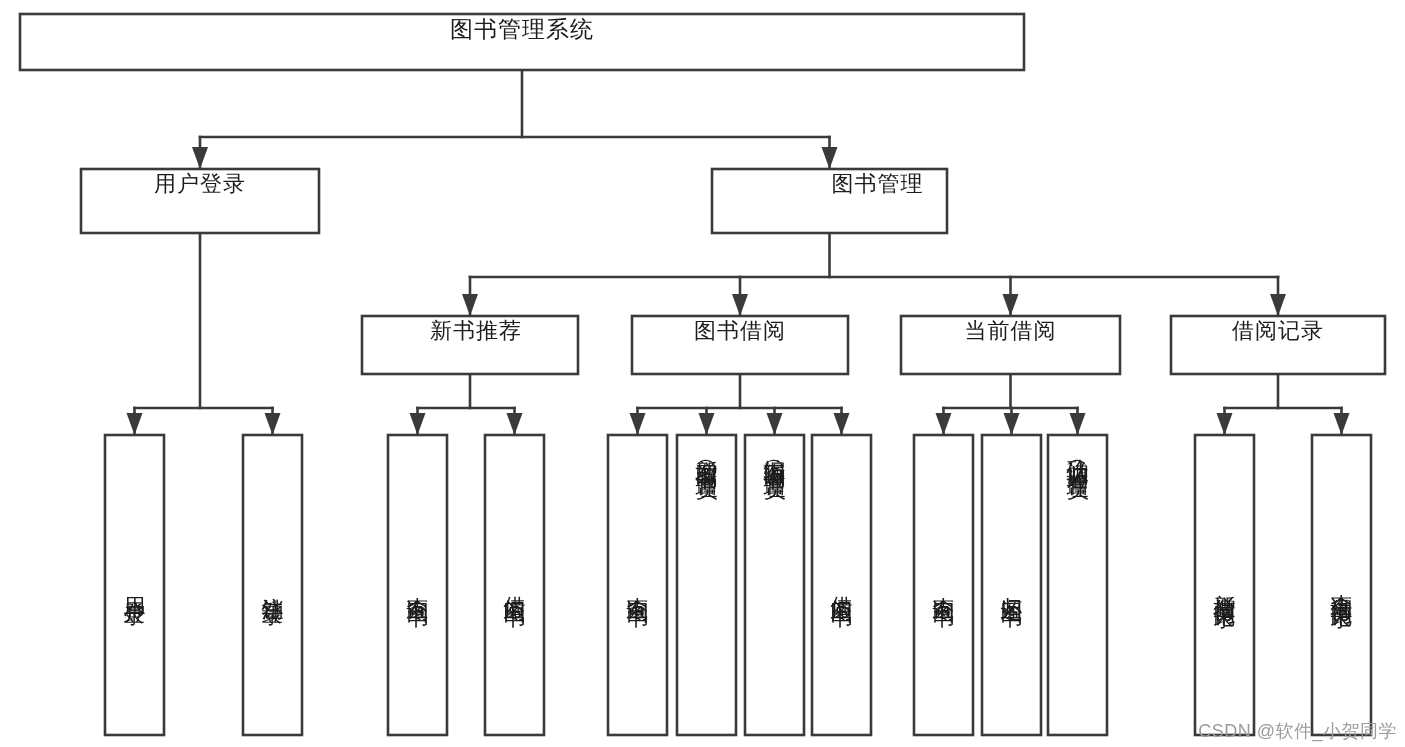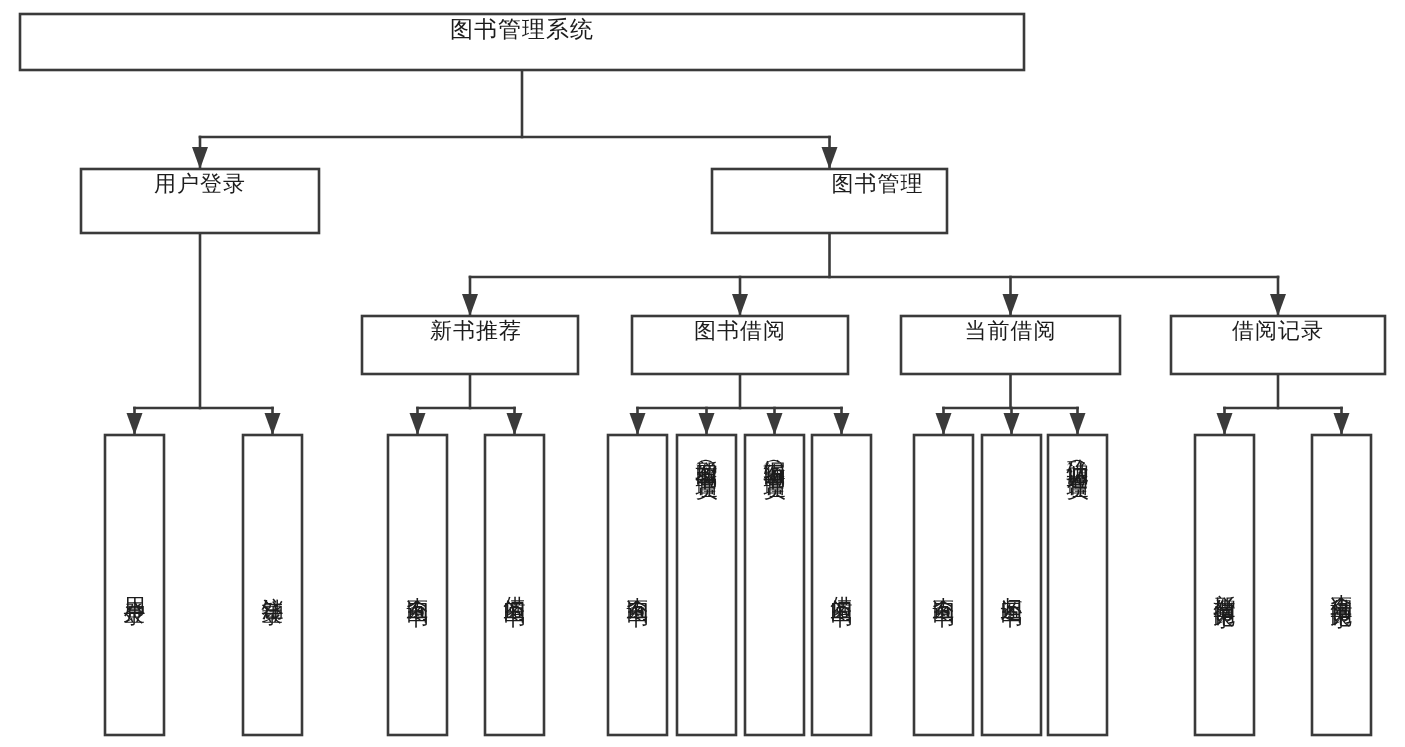--- a/index.html
+++ b/index.html
@@ -216,13 +216,14 @@
       <div class="vlabel-wrap" style="left: 1048px; top: 441px; width: 59px; height: 288px; align-items: flex-start;">
         <span class="vlabel-text">确认归还（管理员）</span>
       </div>
       <div class="vlabel-wrap" style="left: 1195px; top: 441px; width: 59px; height: 288px; align-items: center;">
         <span class="vlabel-text">新增借阅记录</span>
       </div>
       <div class="vlabel-wrap" style="left: 1312px; top: 441px; width: 59px; height: 288px; align-items: center;">
         <span class="vlabel-text">查询借阅记录</span>
       </div>
     </div>
+  <div id="watermark">CSDN @软件_小贺同学</div>
 </div>
 
 </body></html>

